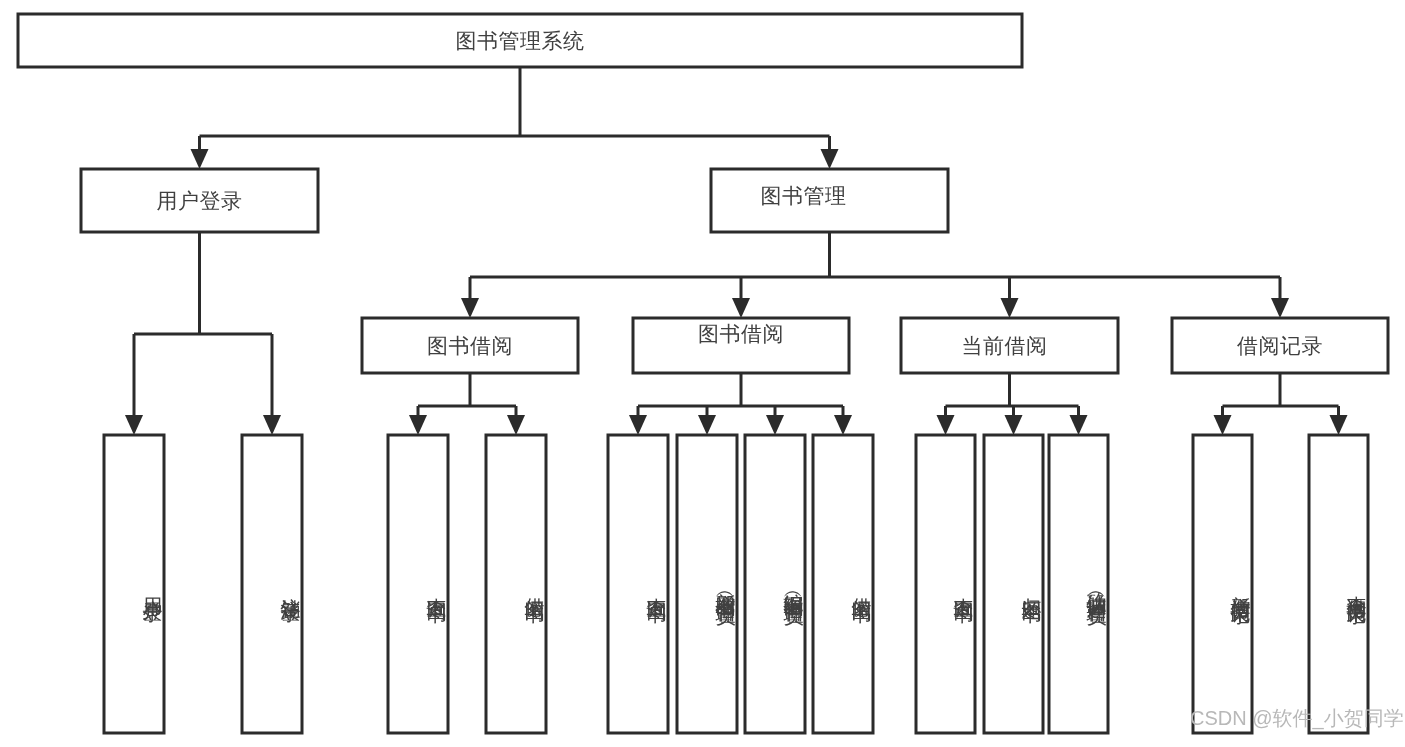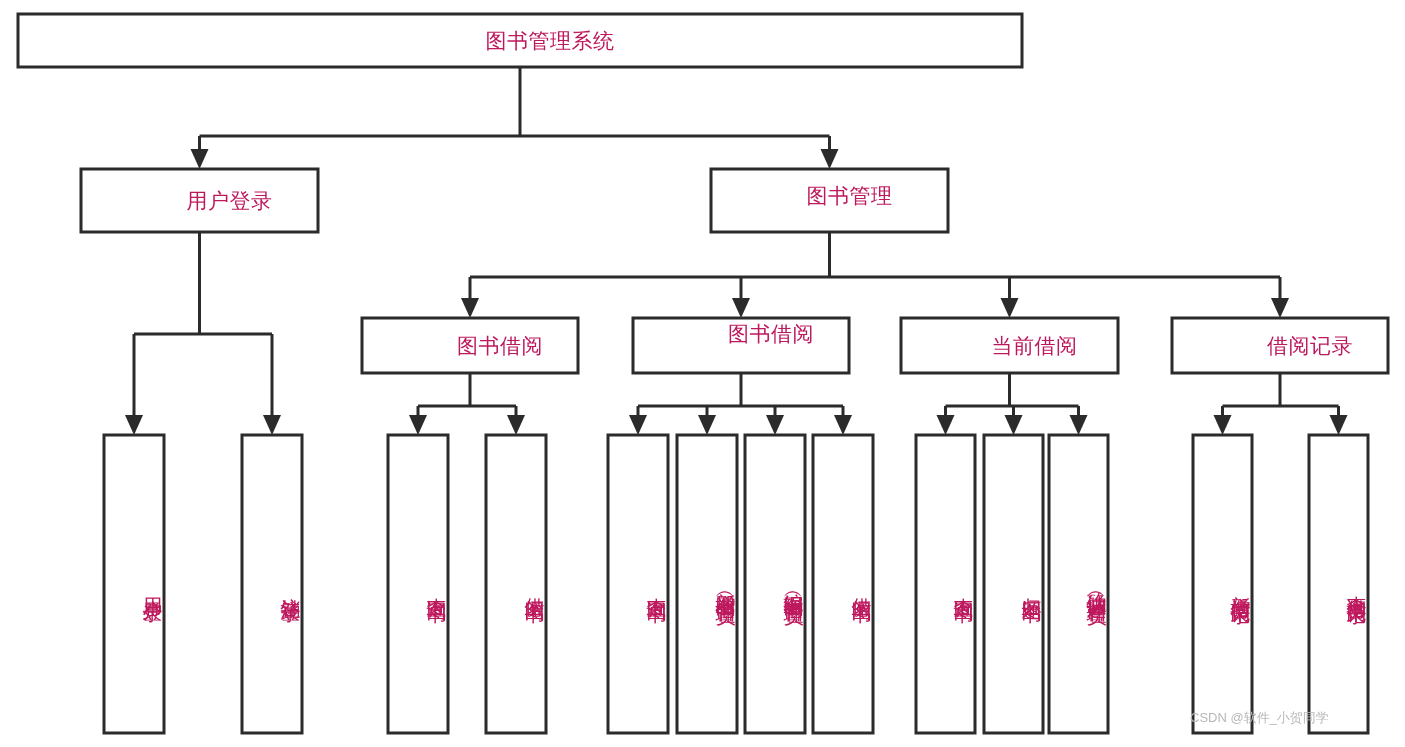--- a/index.html
+++ b/index.html
@@ -37,43 +37,42 @@
   }
   .arrow-head {
     fill: #2b2b2b;
     stroke: none;
   }
   .node-label {
     position: absolute;
     display: flex;
     align-items: center;
     justify-content: center;
-    color: #be185d;
+    color: #404040;
     font-family: "Liberation Sans", "DejaVu Sans", sans-serif;
     font-size: 21px;
     line-height: 1.12;
     letter-spacing: 0.5px;
     white-space: nowrap;
     pointer-events: none;
-    padding-left: 30px;
   }
   .node-label.vertical {
     writing-mode: vertical-rl;
     text-orientation: upright;
     align-items: flex-start;
     justify-content: center;
     padding-top: 4px;
     box-sizing: border-box;
     letter-spacing: 2px;
     font-size: 20px;
   }
   .watermark {
     position: absolute;
     font-family: "Liberation Sans", "DejaVu Sans", sans-serif;
-    font-size: 13px;
+    font-size: 20px;
     color: #b8b8b8;
     white-space: nowrap;
     pointer-events: none;
   }
 </style>
 </head>
 <body>
 
 <div id="diagram-root">
 
@@ -152,21 +151,21 @@
         <path d="M 1222.5 406 L 1222.5 415" class="connector"></path>
         <polygon points="1213.5,415 1231.5,415 1222.5,435" class="arrow-head"></polygon>
         <path d="M 1338.5 406 L 1338.5 415" class="connector"></path>
         <polygon points="1329.5,415 1347.5,415 1338.5,435" class="arrow-head"></polygon>
       </g>
   </svg>
 
   <div id="labels-layer">
       <div class="node-label" style="left: 18px; top: 14px; width: 1004px; height: 53px;">图书管理系统</div>
       <div class="node-label" style="left: 81px; top: 169px; width: 237px; height: 63px;">用户登录</div>
-      <div class="node-label" style="left: 701px; top: 169px; width: 237px; height: 53px;">图书管理</div>
+      <div class="node-label" style="left: 685px; top: 169px; width: 237px; height: 53px;">图书管理</div>
       <div class="node-label" style="left: 362px; top: 318px; width: 216px; height: 55px;">图书借阅</div>
       <div class="node-label" style="left: 633px; top: 306px; width: 216px; height: 55px;">图书借阅</div>
       <div class="node-label" style="left: 901px; top: 318px; width: 207px; height: 55px;">当前借阅</div>
       <div class="node-label" style="left: 1172px; top: 318px; width: 216px; height: 55px; border-radius: 9px;">借阅记录</div>
       <div class="node-label vertical" style="left: 104px; top: 435px; width: 60px; height: 298px;">用户登录</div>
       <div class="node-label vertical" style="left: 242px; top: 435px; width: 60px; height: 298px;">注销登录</div>
       <div class="node-label vertical" style="left: 388px; top: 435px; width: 60px; height: 298px;">查询图书</div>
       <div class="node-label vertical" style="left: 486px; top: 435px; width: 60px; height: 298px;">借阅图书</div>
       <div class="node-label vertical" style="left: 608px; top: 435px; width: 60px; height: 298px;">查询图书</div>
       <div class="node-label vertical" style="left: 677px; top: 435px; width: 60px; height: 298px;">新增图书（管理员）</div>

